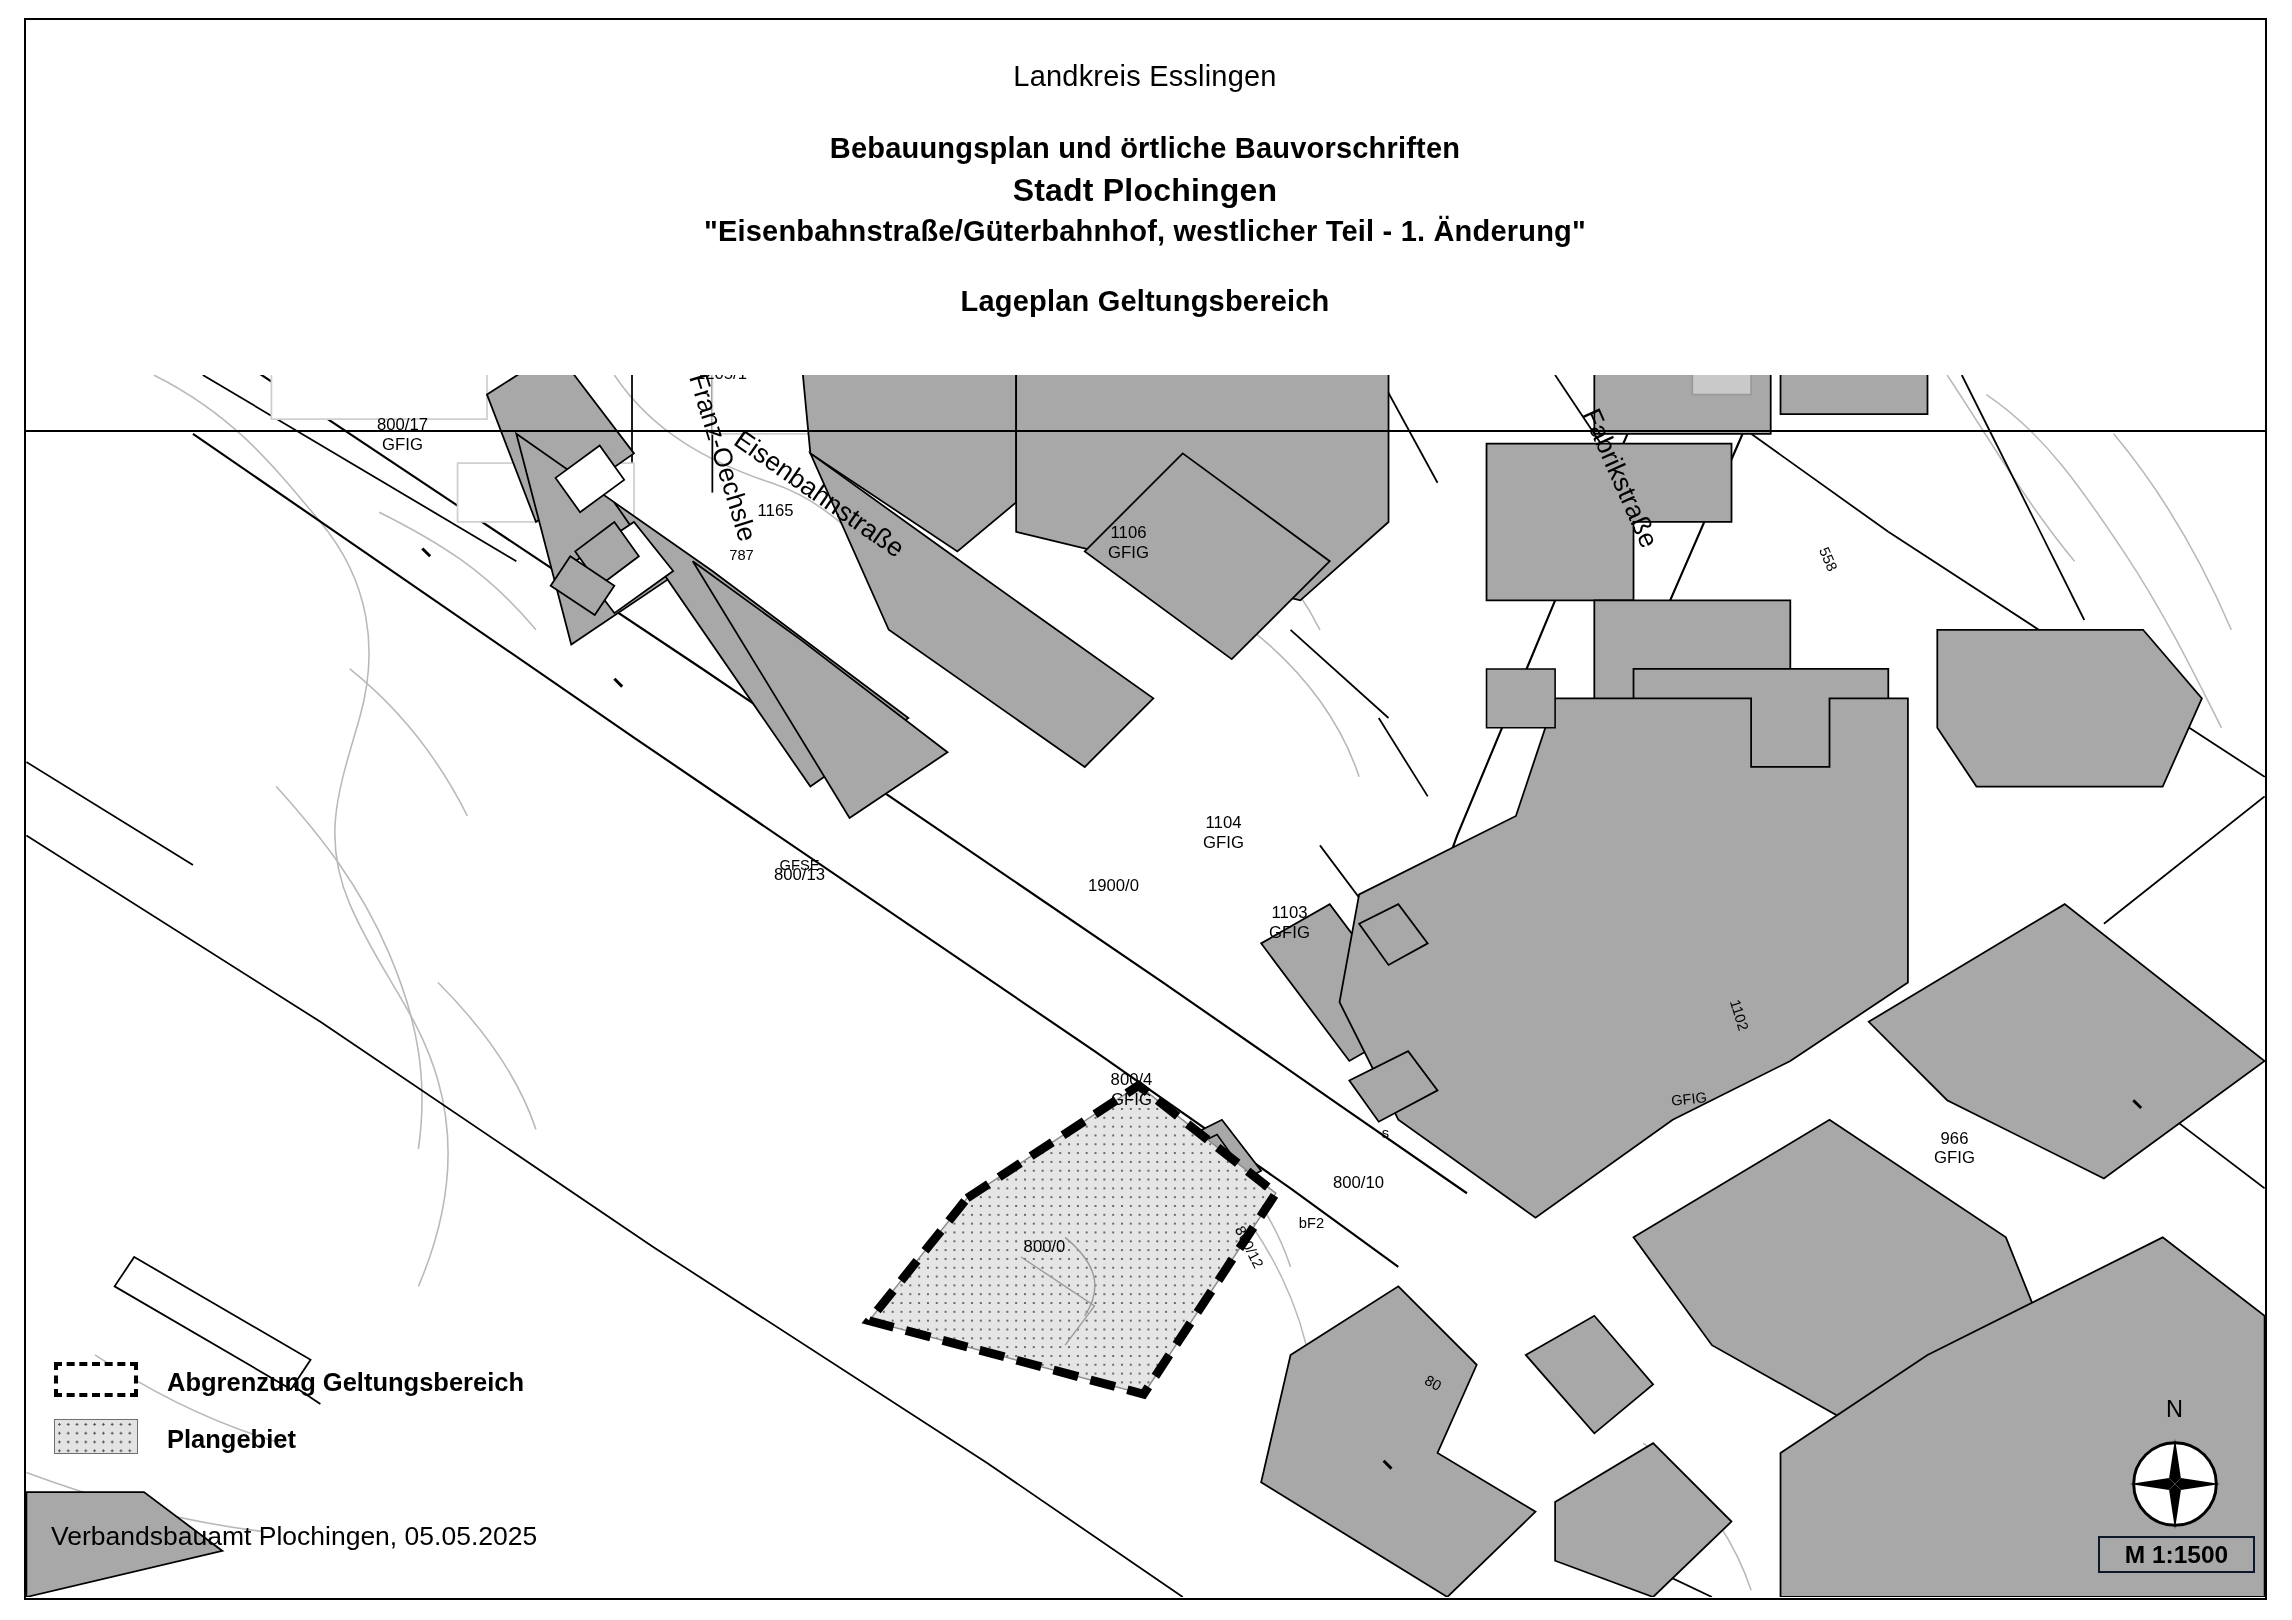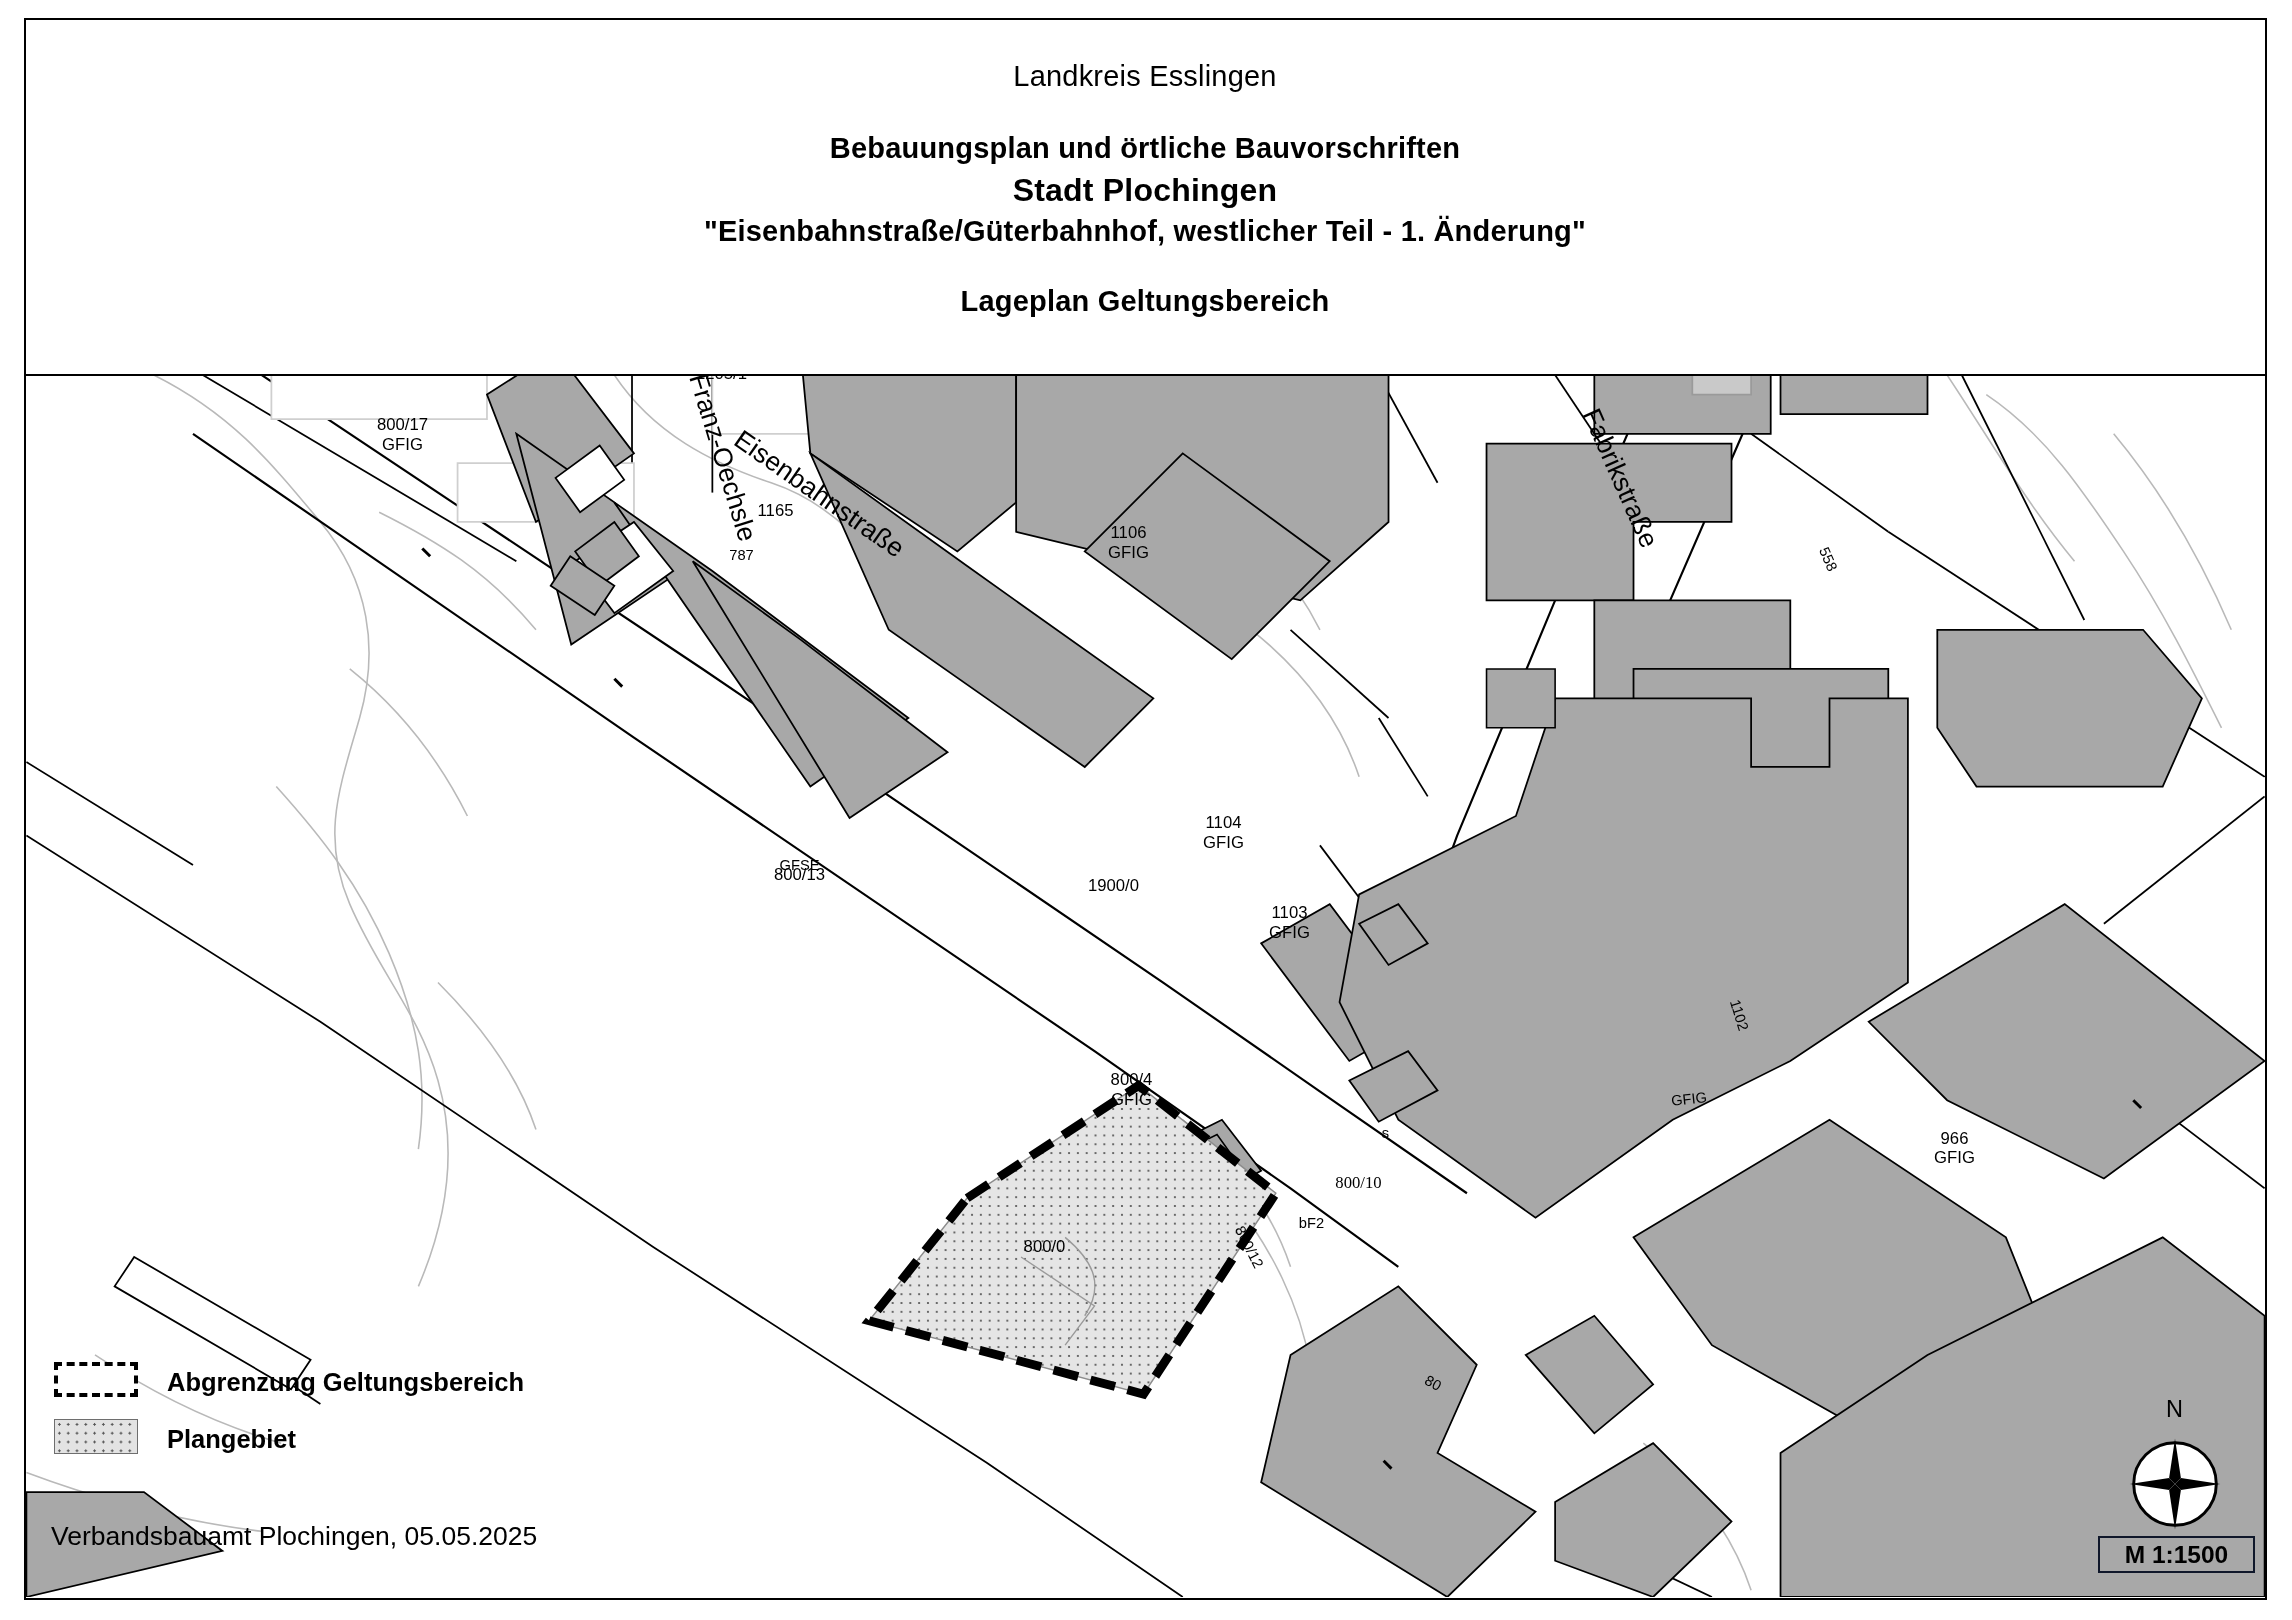--- a/index.html
+++ b/index.html
@@ -27,21 +27,21 @@
     height: 1582px;
     border: 2px solid #000;
     box-sizing: border-box;
   }
   
   .title-block {
     position: absolute;
     left: 23.5px;
     top: 17.6px;
     width: 2243px;
-    height: 358px;
+    height: 414px;
     border-bottom: 2px solid #000;
     box-sizing: border-box;
     background: transparent;
     z-index: 40;
     text-align: center;
     pointer-events: none;
   }
   .title-line {
     width: 100%;
     text-align: center;
@@ -356,21 +356,21 @@
     <div class="lbl center tiny" style="left:1713px; top:632px; transform: translateX(-50%) rotate(73deg);">1102</div>
 
     <div class="lbl center" style="left:1106px; top:696px;">800/4</div>
     <div class="lbl center" style="left:1106px; top:716px;">GFIG</div>
 
     <div class="lbl center tiny" style="left:1663px; top:716px; transform: translateX(-50%) rotate(-6deg);">GFIG</div>
 
     <div class="lbl center" style="left:1929px; top:755px;">966</div>
     <div class="lbl center" style="left:1929px; top:774px;">GFIG</div>
 
-    <div class="lbl center" style="left:1333px; top:799px;font-family:Liberation Serif, serif;">800/10</div>
+    <div class="lbl center" style="left:1333px; top:799px;">800/10</div>
 
     <div class="lbl center" style="left:1019px; top:863px;">800/0</div>
 
     <div class="lbl center tiny" style="left:1223px; top:864px; transform: translateX(-50%) rotate(63deg);">800/12</div>
 
     <div class="lbl center tiny" style="left:1286px; top:840px;">bF2</div>
 
     <div class="lbl center tiny" style="left:1360px; top:750px;">s</div>
 
     <div class="lbl center tiny" style="left:1407px; top:1000px; transform: translateX(-50%) rotate(28deg);">80</div>

